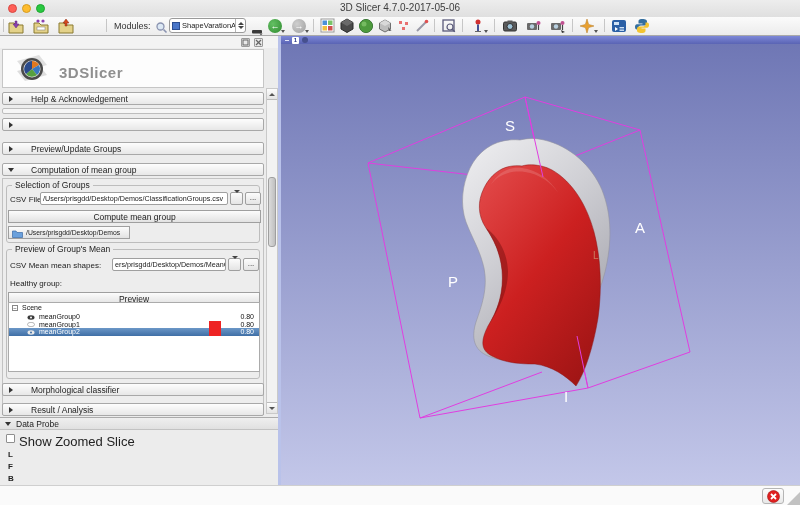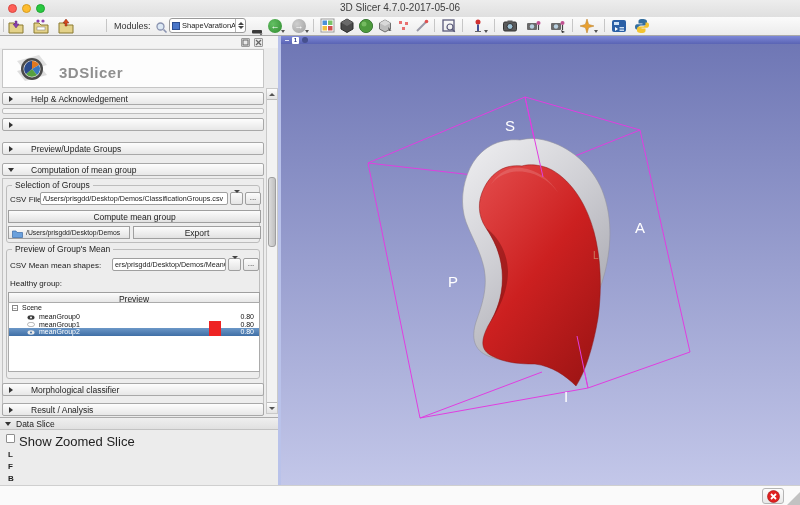--- a/index.html
+++ b/index.html
@@ -358,23 +358,20 @@
 
   <div class="push-btn" style="left:8px;top:174px;width:253px">
     <span>Compute mean group</span>
   </div>
 
   <div class="push-btn" style="left:8px;top:190px;width:122px;font-size:6.8px;text-align:left;padding-left:17px">
     <svg width="11" height="9" style="position:absolute;left:3px;top:2px">
       <path d="M0.5 2 h3.5 l1 1.5 h5.5 v5 h-10 z" fill="#6aa0dc" stroke="#3a6aa8" stroke-width="0.7"></path>
     </svg>
     <span>/Users/prisgdd/Desktop/Demos</span>
-  </div>
-  <div class="push-btn" style="left:133px;top:190px;width:128px">
-    <span>Export</span>
   </div>
 
   <div class="groupbox" style="left:6px;top:213px;width:254px;height:130px"></div>
   <span class="gb-title" style="left:12px;top:208px">Preview of Group's Mean</span>
 
   <span class="lbl" style="left:10px;top:225px">CSV Mean mean shapes:</span>
   <div class="combo" style="left:112px;top:222px;width:114px">
     <span>ers/prisgdd/Desktop/Demos/MeanGroups.csv</span>
   </div>
   <div class="sq-btn" style="left:228px;top:222px;width:13px"><span class="tri-down"></span></div>
@@ -432,21 +429,21 @@
         <span class="tri-up" style="border-bottom-color:#555"></span>
       </div>
     <div class="sb-thumb"></div>
     <div class="sb-btn down">
         <span class="tri-down" style="border-top-color:#555"></span>
       </div>
   </div>
 
   <div class="dp-header">
     <span class="arr-d"></span>
-    <span>Data Slice</span>
+    <span>Data Probe</span>
   </div>
   <div class="checkbox"></div>
   <span class="cb-label">Show Zoomed Slice</span>
   <span class="axis-lbl" style="top:414px">L</span>
   <span class="axis-lbl" style="top:426px">F</span>
   <span class="axis-lbl" style="top:438px">B</span>
 </div>
 
 <div class="splitter"></div>
 

